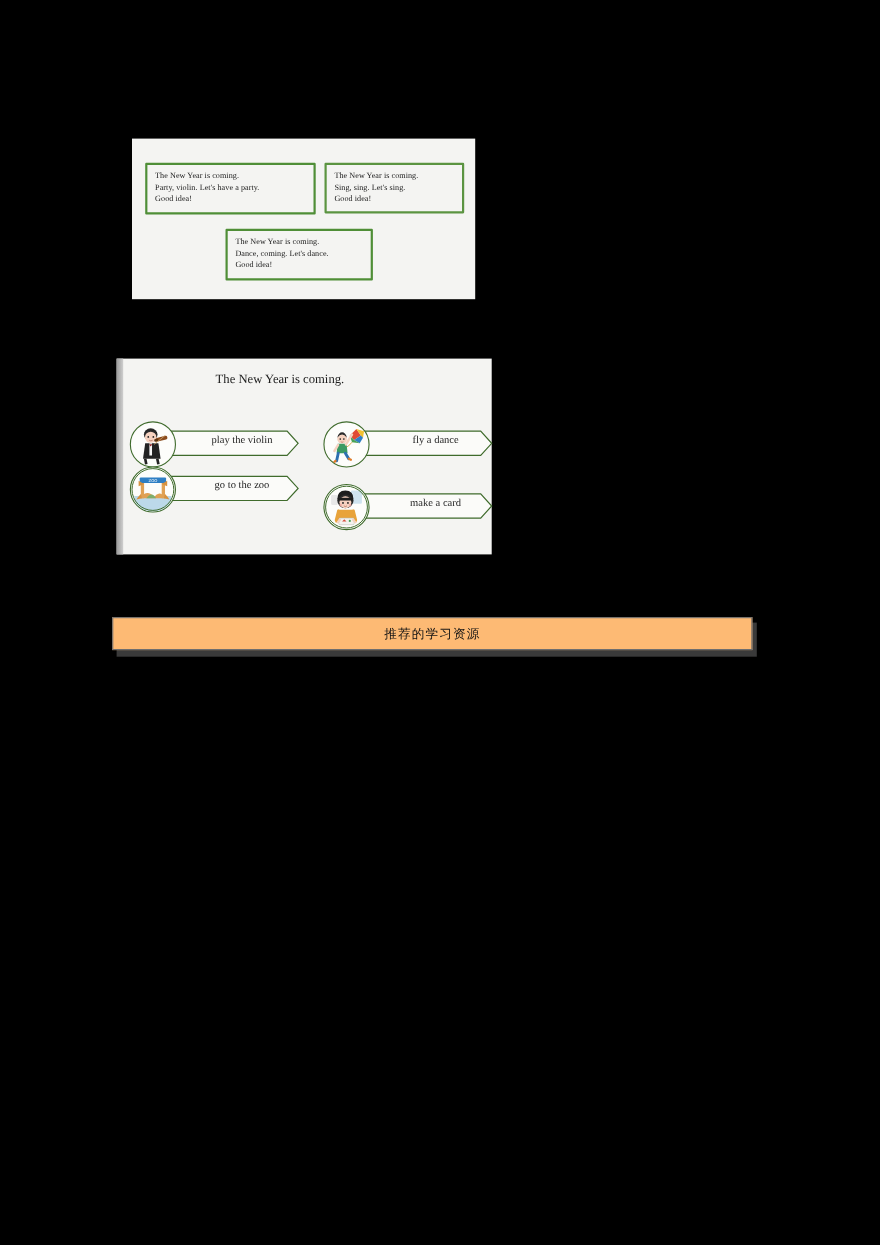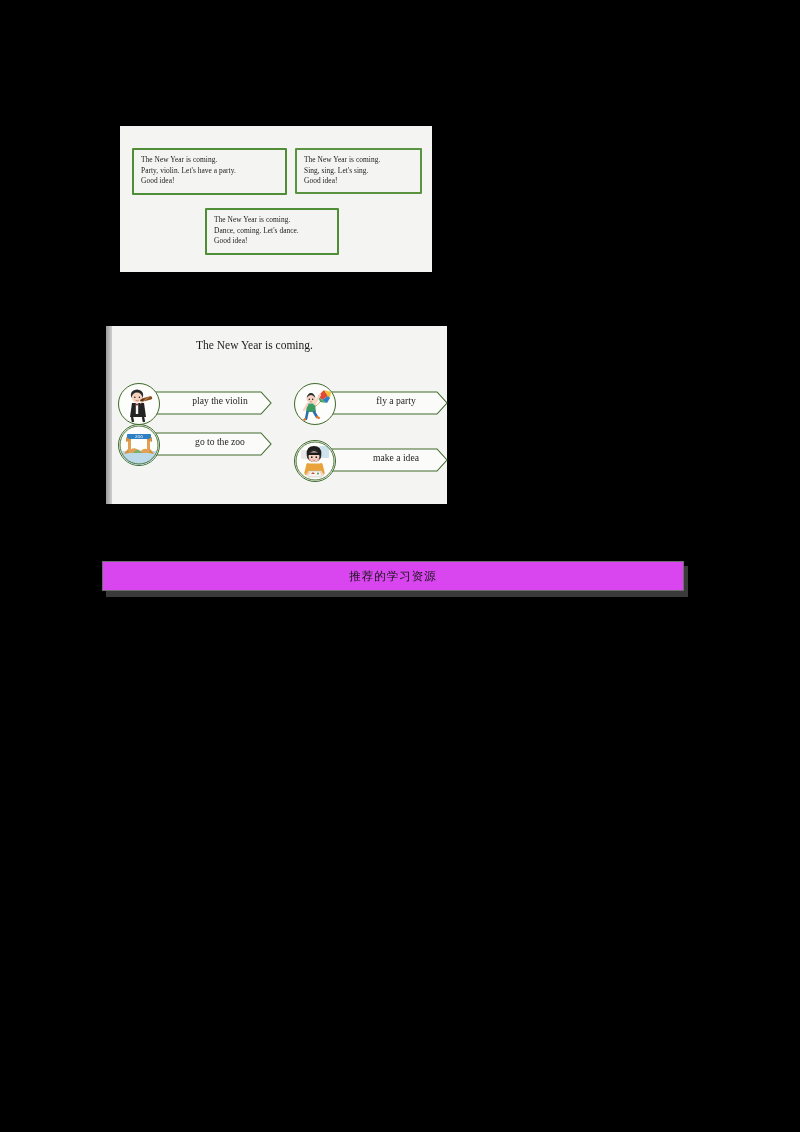--- a/index.html
+++ b/index.html
@@ -137,21 +137,21 @@
     position: absolute;
     left: 4px; top: 5px;
     width: 582px; height: 31px;
     background: #3a3a3a;
   }
   #resource-bar {
     position: absolute;
     left: 0; top: 0;
     width: 582px;
     height: 30px;
-    background: #d946ef;
+    background: #fdba74;
     border: 1px solid #6e6e6e;
     box-sizing: border-box;
     display: flex;
     align-items: center;
     justify-content: center;
   }
   #resource-bar-title {
     font-family: "DejaVu Sans", sans-serif;
     font-size: 11.5px;
     color: #141414;
@@ -218,21 +218,21 @@
       </svg>
     </div>
   </div>
 
   <div class="activity-item" id="activity-1">
     <div class="activity-banner">
       <svg viewBox="0 0 124 26" preserveAspectRatio="none">
         <path d="M2,2 L112,2 L122,13 L112,24 L2,24 Z" fill="#fbfbf9" stroke="#3f6b2c" stroke-width="1.1"></path>
       </svg>
     </div>
-    <div class="activity-label">fly a party</div>
+    <div class="activity-label">fly a dance</div>
     <div class="activity-circle">
       <svg viewBox="0 0 40 40">
         <circle cx="20" cy="20" r="19" fill="#fdfdfb"></circle>
         <g transform="translate(23,6)">
           <path d="M0,6 L6,0 L10,6 L4,10 Z" fill="#e04a33"></path>
           <path d="M6,0 L13,2 L12,8 L10,6 Z" fill="#f2c230"></path>
           <path d="M4,10 L10,6 L12,8 L9,13 Z" fill="#2f7fc4"></path>
           <path d="M0,6 L4,10 L9,13 L2,12 Z" fill="#4aa257"></path>
           <path d="M2,12 q-3,4 -6,5" stroke="#d6a33a" stroke-width="0.8" fill="none"></path>
         </g>
@@ -277,21 +277,21 @@
       </svg>
     </div>
   </div>
 
   <div class="activity-item" id="activity-3">
     <div class="activity-banner">
       <svg viewBox="0 0 124 26" preserveAspectRatio="none">
         <path d="M2,2 L112,2 L122,13 L112,24 L2,24 Z" fill="#fbfbf9" stroke="#3f6b2c" stroke-width="1.1"></path>
       </svg>
     </div>
-    <div class="activity-label">make a idea</div>
+    <div class="activity-label">make a card</div>
     <div class="activity-circle">
       <svg viewBox="0 0 40 40">
         <circle cx="20" cy="20" r="19" fill="#fdfdfb"></circle>
         <rect x="24" y="5" width="10" height="12" rx="1" fill="#cfe3ef"></rect>
         <rect x="6" y="9" width="6" height="9" rx="1" fill="#e8e8e8"></rect>
         <ellipse cx="19" cy="14" rx="7.4" ry="7" fill="#2b2b2b"></ellipse>
         <ellipse cx="19" cy="15.6" rx="5.4" ry="5.4" fill="#f6d2c0"></ellipse>
         <path d="M11.6,13 q7.4,-9 14.8,0 q0,-8 -7.4,-8 q-7.4,0 -7.4,8 Z" fill="#1d1d1d"></path>
         <rect x="12" y="11.5" width="14" height="2.6" rx="1" fill="#1d1d1d"></rect>
         <circle cx="16.8" cy="16.2" r="0.85" fill="#1d1d1d"></circle>

